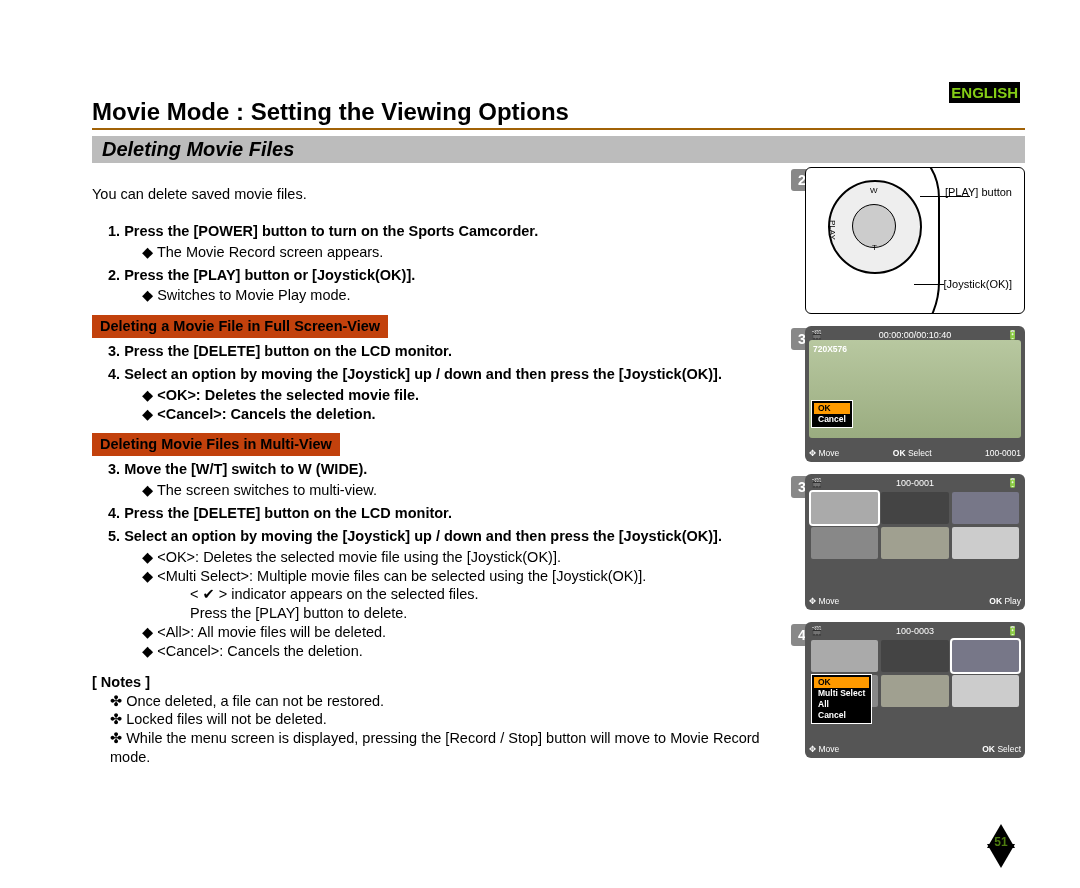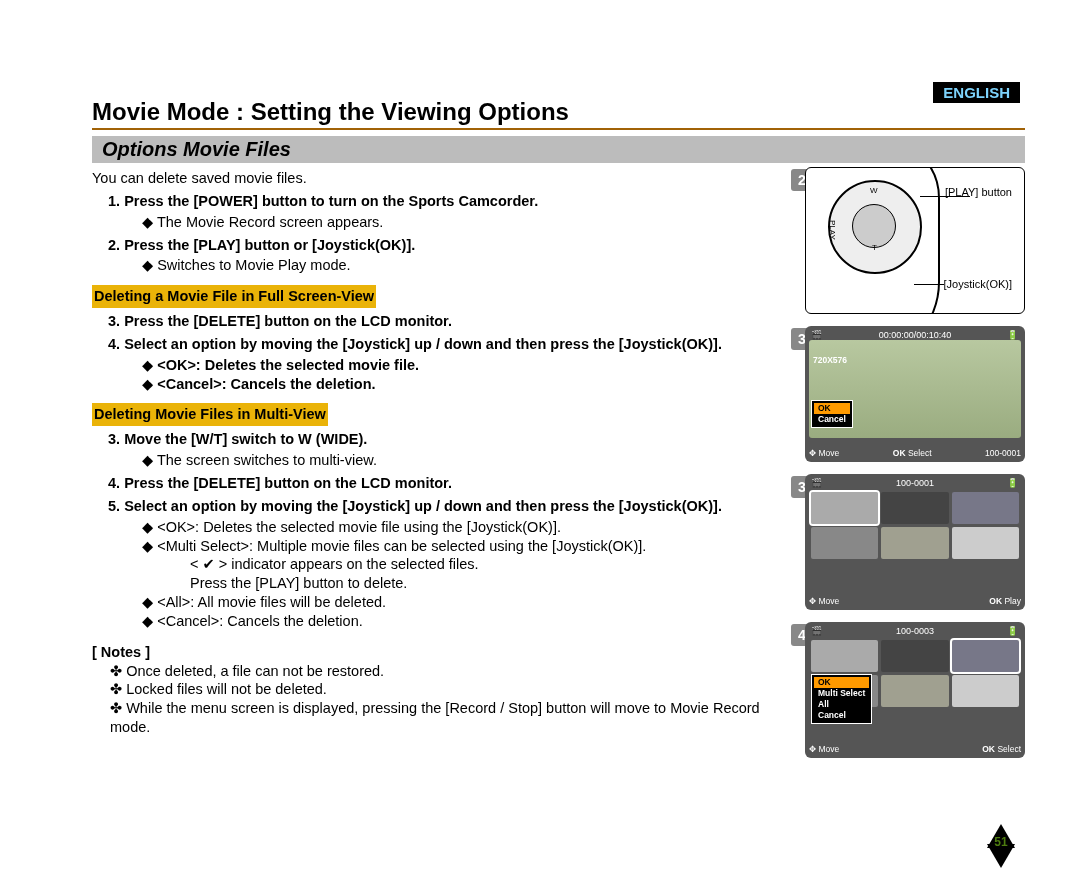--- a/index.html
+++ b/index.html
@@ -13,24 +13,24 @@
   }
   .page {
     padding: 80px 55px 30px 92px;
     position: relative;
   }
   .lang-badge {
     position: absolute;
     top: 82px;
     right: 60px;
     background: #000;
-    color: #7dd3fc;
+    color: #84cc16;
     font-weight: bold;
     font-size: 15px;
-    padding: 2px 10px;
+    padding: 2px 2px;
   }
   .title {
     font-size: 24px;
     font-weight: bold;
     border-bottom: 2px solid #a16207;
     padding-bottom: 2px;
     margin-top: 18px;
   }
   .subtitle {
     background: #bcbcbc;
@@ -43,32 +43,32 @@
   .columns {
     display: flex;
     gap: 18px;
     margin-top: 4px;
   }
   .left {
     flex: 1;
     font-size: 14.5px;
     line-height: 1.3;
   }
-  .left p { margin: 2px 0; }
+  .left p { margin: 18px 0; }
   .ol-main { list-style: none; padding-left: 0; margin: 0; }
   .ol-main > li { margin-top: 4px; margin-left: 16px; }
   .step-num { font-weight: bold; }
   .step-text { font-weight: bold; }
   .sub-ul { list-style: none; padding-left: 34px; margin: 2px 0 4px 0;}
   .sub-ul li::before { content: "◆ "; }
   .sub-ul2 { list-style: none; padding-left: 48px; margin: 0;}
   .section-hdr {
-    background: #eab308;
-    font-weight: bold;
-    padding: 2px 2px;
+    background: #c2410c;
+    font-weight: bold;
+    padding: 2px 8px;
     display: inline-block;
     margin-top: 6px;
   }
   .notes-hdr { font-weight: bold; margin-top: 12px; }
   .notes-ul { list-style: none; padding-left: 18px; margin:0;}
   .notes-ul li::before { content: "✤ "; }
   .right {
     width: 220px;
   }
   .fig {
@@ -204,21 +204,21 @@
     color:#4d7c0f;font-weight:bold;font-size:12px;
   }
   .dial .lbl { position:absolute; font-size:8px;}
 </style>
 </head>
 <body>
 
 <div class="page">
   <div class="lang-badge">ENGLISH</div>
   <div class="title">Movie Mode : Setting the Viewing Options</div>
-  <div class="subtitle">Options Movie Files</div>
+  <div class="subtitle">Deleting Movie Files</div>
 
   <div class="columns">
     <div class="left">
       <p>You can delete saved movie files.</p>
       <ol class="ol-main">
         <li><span class="step-num">1. </span><span class="step-text">Press the [POWER] button to turn on the Sports Camcorder.</span>
           <ul class="sub-ul">
               <li>The Movie Record screen appears.</li>
             </ul>
         </li>
@@ -293,21 +293,21 @@
 
       <div class="fig">
         <div class="fig-num">3</div>
         <div class="lcd">
           <div class="topbar">
             <span>🎬</span>
             <span>00:00:00/00:10:40</span>
             <span>🔋</span>
           </div>
           <div class="preview"></div>
-          <div style="position:absolute;top:29px;left:8px;font-size:8.5px;font-weight:bold">720X576</div>
+          <div style="position:absolute;top:18px;left:8px;font-size:8.5px;font-weight:bold">720X576</div>
           <div class="overlay-menu" style="top:74px">
             <div class="item hl">OK</div>
             <div class="item">Cancel</div>
           </div>
           <div class="bottombar">
             <span>✥ <span>Move</span></span>
             <span><b>OK</b> <span>Select</span></span>
             <span>100-0001</span>
           </div>
         </div>

